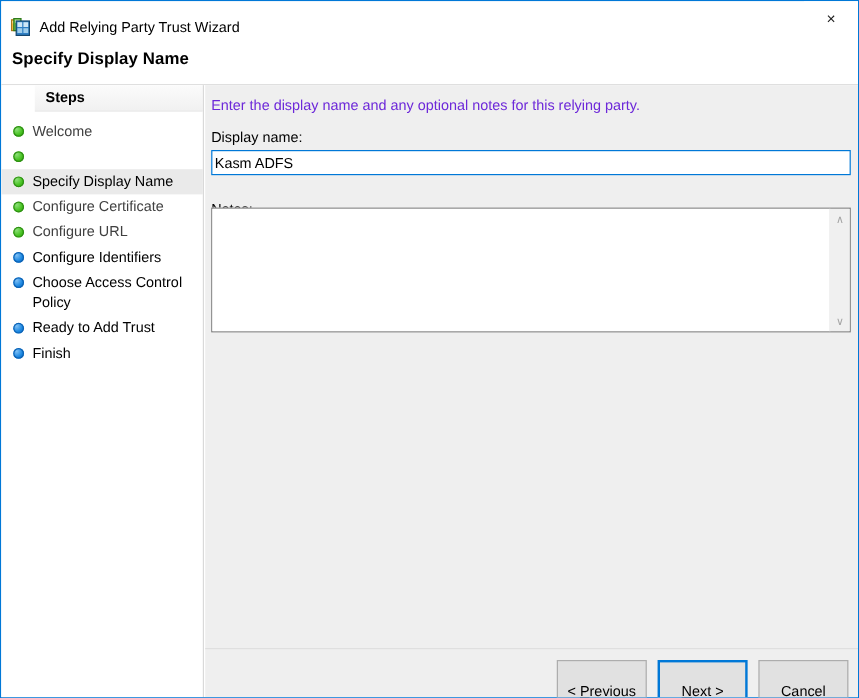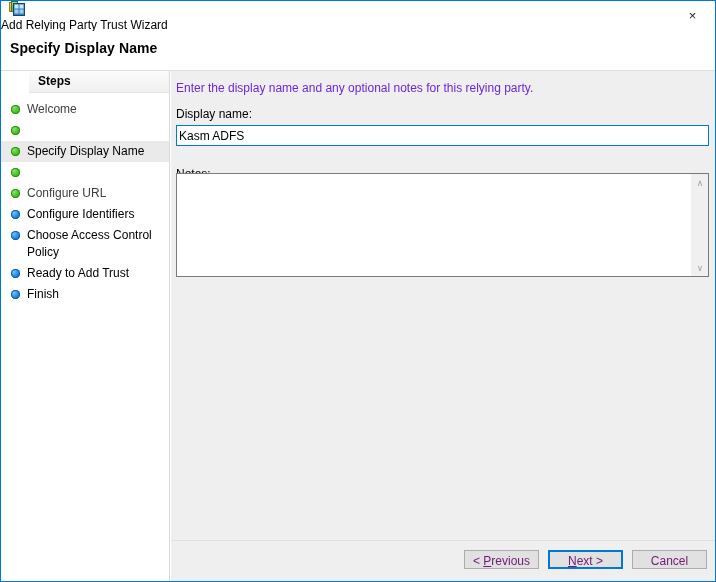--- a/index.html
+++ b/index.html
@@ -20,21 +20,21 @@
     border: 1px solid #0078d7;
     border-top-width: 1px;
     overflow: hidden;
   }
 
   
   #titlebar {
     position: absolute; left: 0; top: 0;
     width: 714px; height: 30px;
     background: #ffffff;
-    display: flex; align-items: flex-start; flex-direction: column;
+    display: flex; align-items: flex-end;
   }
   #title-icon {
     width: 16px; height: 16px;
     margin-left: 8px; margin-right: 8px;
     position: relative; flex: none;
   }
   #title-text {
     font-size: 12px; color: #000000;
     white-space: nowrap;
     line-height: 16px;
@@ -202,23 +202,23 @@
 
   #button-row {
     position: absolute; right: 8px; top: 479px;
     display: flex; gap: 9px;
   }
   .btn {
     min-width: 75px; height: 19px;
     background: #e1e1e1;
     border: 1px solid #adadad;
     font-family: "Liberation Sans", sans-serif;
-    font-size: 12px; color: #701a75;
+    font-size: 12px; color: #000000;
     cursor: default;
-    padding: 0 8px;
+    padding: 15px 8px;
     line-height: 21px;
     text-align: center;
   }
   .btn.default {
     border: 2px solid #0078d7;
     line-height: 19px;
   }
   .accel { text-decoration: underline; }
 </style>
 </head>
@@ -266,20 +266,21 @@
         <span class="bullet green"></span>
       </div>
 
       <div class="step current">
         <span class="bullet green"></span>
         <span class="step-label">Specify Display Name</span>
       </div>
 
       <div class="step">
         <span class="bullet green"></span>
+        <span class="step-label">Configure Certificate</span>
       </div>
 
       <div class="step">
         <span class="bullet green"></span>
         <span class="step-label">Configure URL</span>
       </div>
 
       <div class="step pending">
         <span class="bullet blue"></span>
         <span class="step-label">Configure Identifiers</span>

